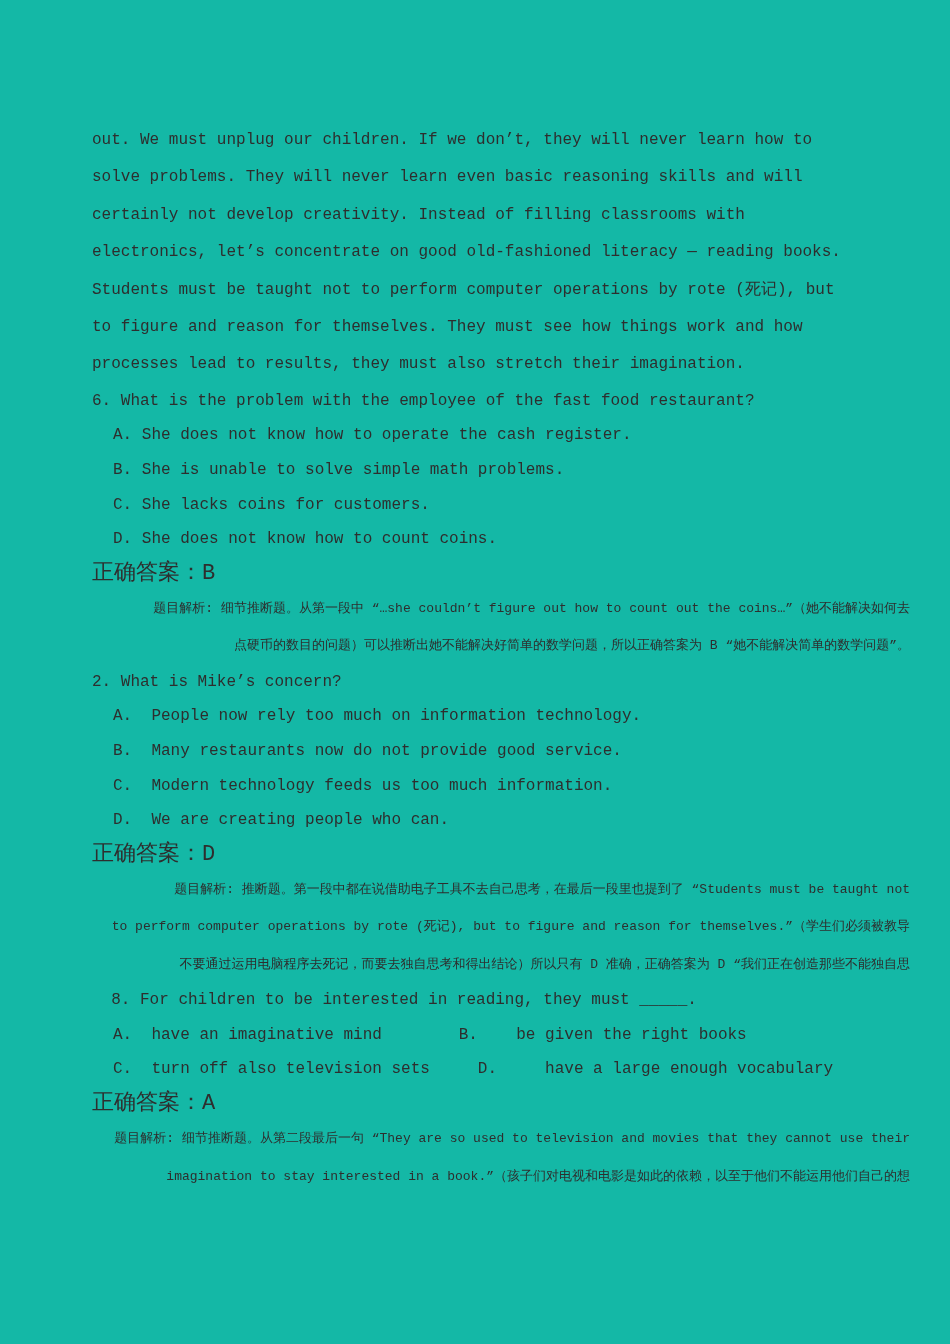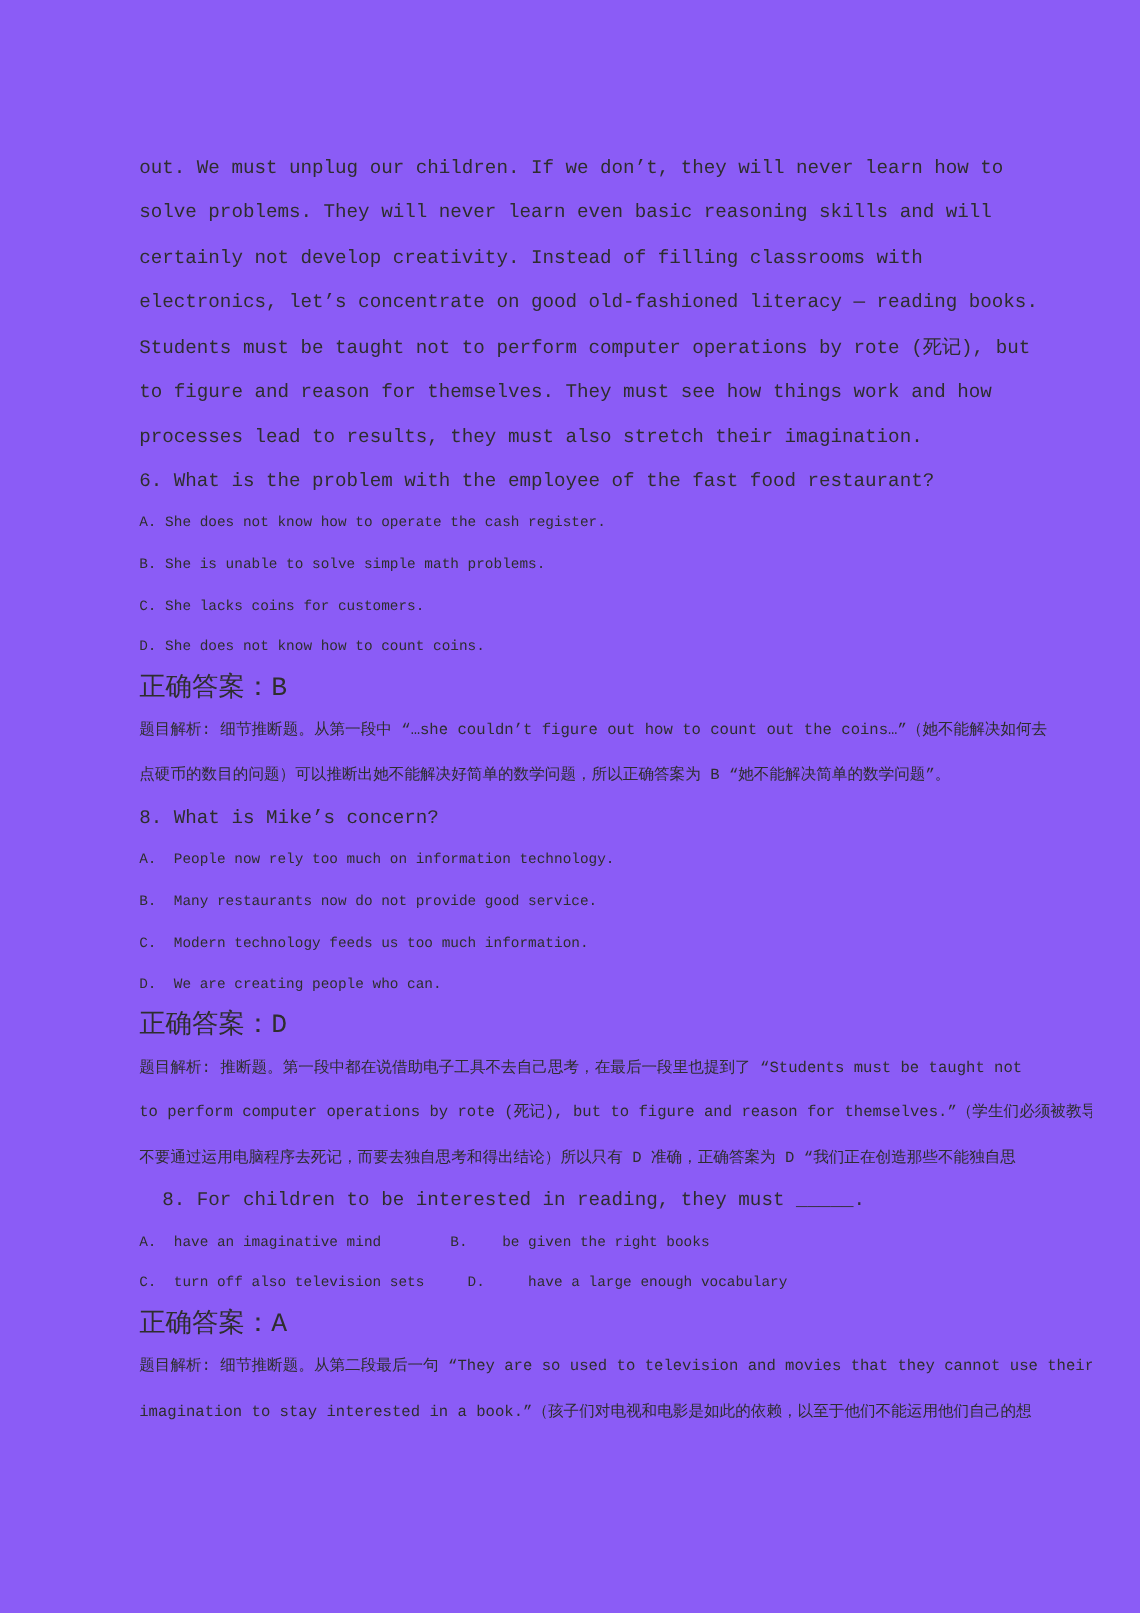--- a/index.html
+++ b/index.html
@@ -9,34 +9,34 @@
   }
   body {
     width: 950px;
     height: 1344px;
     overflow: hidden;
   }
   .page {
     box-sizing: border-box;
     width: 950px;
     height: 1344px;
-    padding: 122px 40px 0 116px;
-    background: #8b5cf6;
+    padding: 122px 40px 0 92px;
+    background: #14b8a6;
   }
   .ln {
     white-space: pre;
     font-family: "Liberation Mono", "DejaVu Sans Mono", monospace;
     color: #2e2e2e;
     overflow: hidden;
   }
   .p-line   { font-size: 16px; line-height: 37.4px; }
   .q-line   { font-size: 16px; line-height: 34.6px; }
-  .opt-line { font-size: 12px; line-height: 34.6px; }
+  .opt-line { font-size: 16px; line-height: 34.6px; margin-left: 21px; }
   .ans-line { font-size: 22px; line-height: 33px; }
-  .ex-line  { font-size: 13px; line-height: 37.5px; }
+  .ex-line  { font-size: 13px; line-height: 37.5px; text-align: right; }
 </style>
 </head>
 <body>
 
 <div class="page">
 
   <div>
     <div class="ln p-line">out. We must unplug our children. If we don’t, they will never learn how to</div>
     <div class="ln p-line">solve problems. They will never learn even basic reasoning skills and will</div>
     <div class="ln p-line">certainly not develop creativity. Instead of filling classrooms with</div>
@@ -51,21 +51,21 @@
     <div class="ln opt-line">A. She does not know how to operate the cash register.</div>
     <div class="ln opt-line">B. She is unable to solve simple math problems.</div>
     <div class="ln opt-line">C. She lacks coins for customers.</div>
     <div class="ln opt-line">D. She does not know how to count coins.</div>
     <div class="ln ans-line">正确答案：B</div>
     <div class="ln ex-line">题目解析: 细节推断题。从第一段中 “…she couldn’t figure out how to count out the coins…”（她不能解决如何去</div>
     <div class="ln ex-line">点硬币的数目的问题）可以推断出她不能解决好简单的数学问题，所以正确答案为 B “她不能解决简单的数学问题”。</div>
   </div>
 
   <div>
-    <div class="ln q-line">8. What is Mike’s concern?</div>
+    <div class="ln q-line">2. What is Mike’s concern?</div>
     <div class="ln opt-line">A.  People now rely too much on information technology.</div>
     <div class="ln opt-line">B.  Many restaurants now do not provide good service.</div>
     <div class="ln opt-line">C.  Modern technology feeds us too much information.</div>
     <div class="ln opt-line">D.  We are creating people who can.</div>
     <div class="ln ans-line">正确答案：D</div>
     <div class="ln ex-line">题目解析: 推断题。第一段中都在说借助电子工具不去自己思考，在最后一段里也提到了 “Students must be taught not</div>
     <div class="ln ex-line">to perform computer operations by rote (死记), but to figure and reason for themselves.”（学生们必须被教导</div>
     <div class="ln ex-line">不要通过运用电脑程序去死记，而要去独自思考和得出结论）所以只有 D 准确，正确答案为 D “我们正在创造那些不能独自思</div>
   </div>
 

